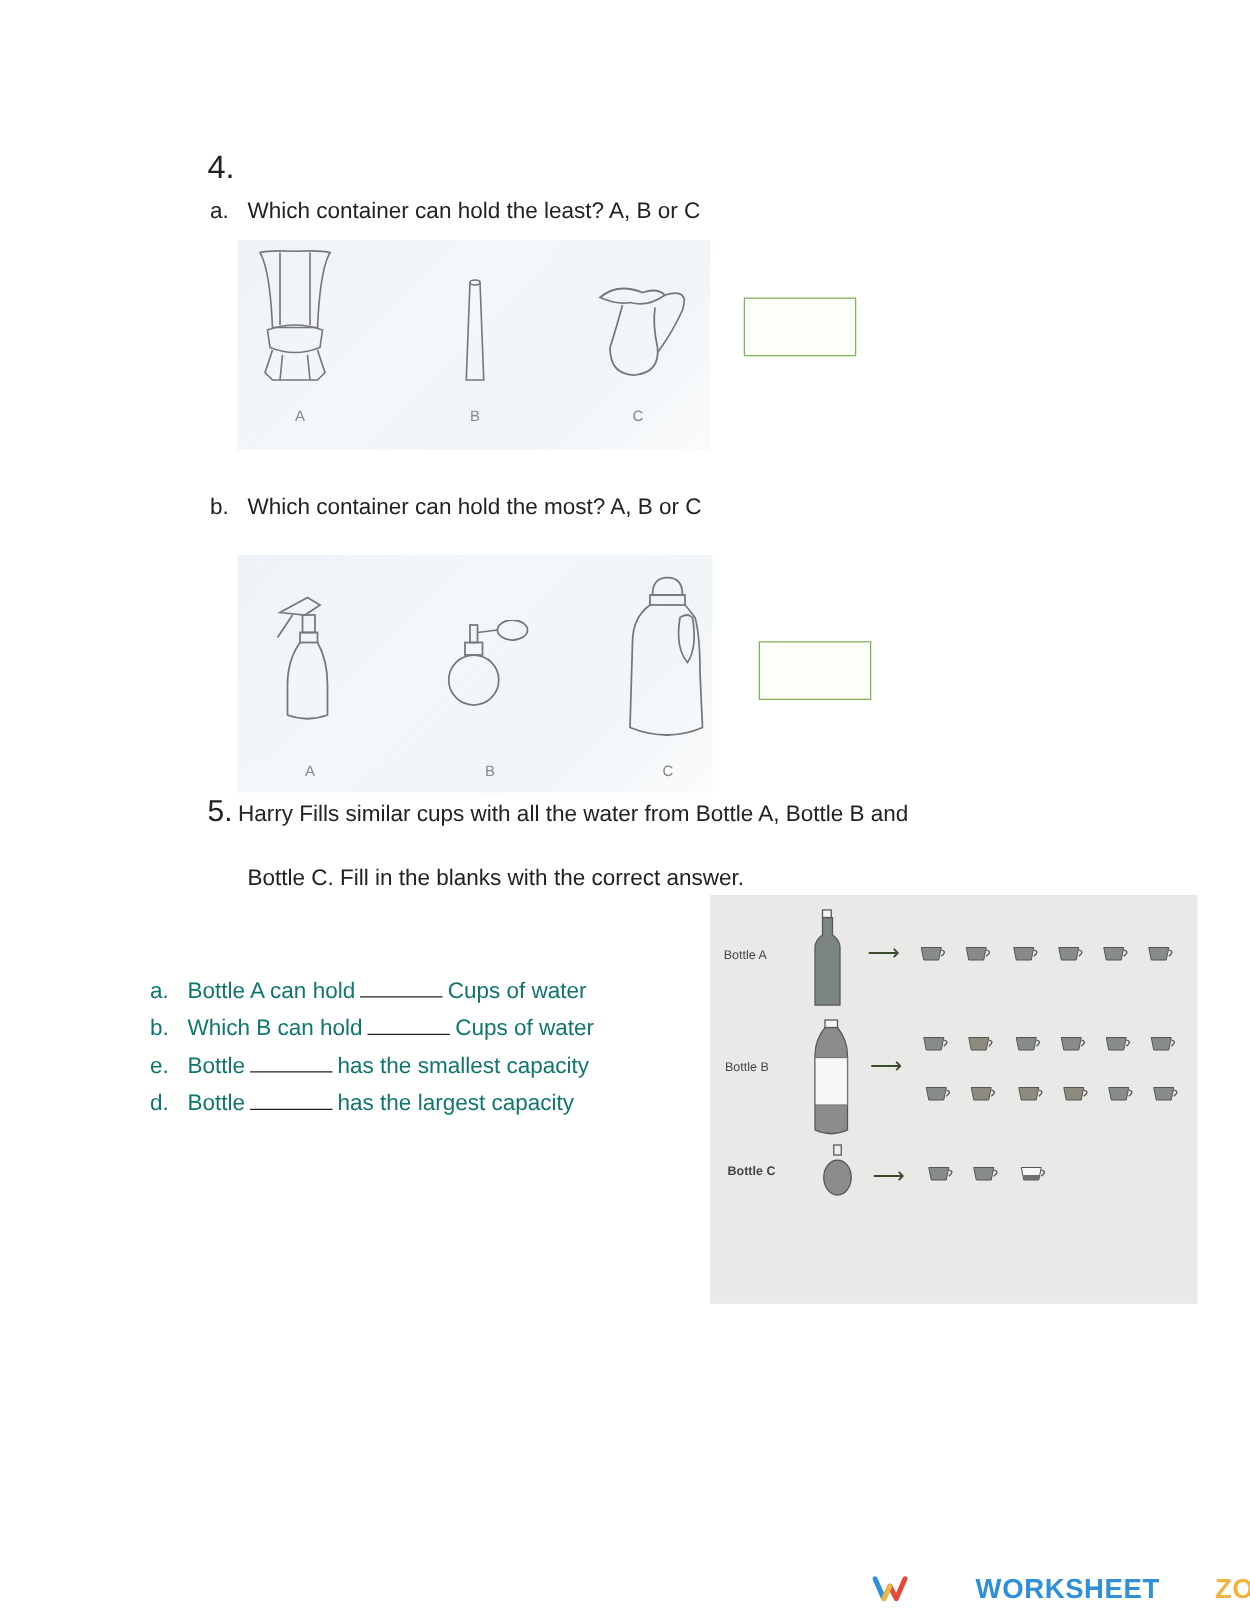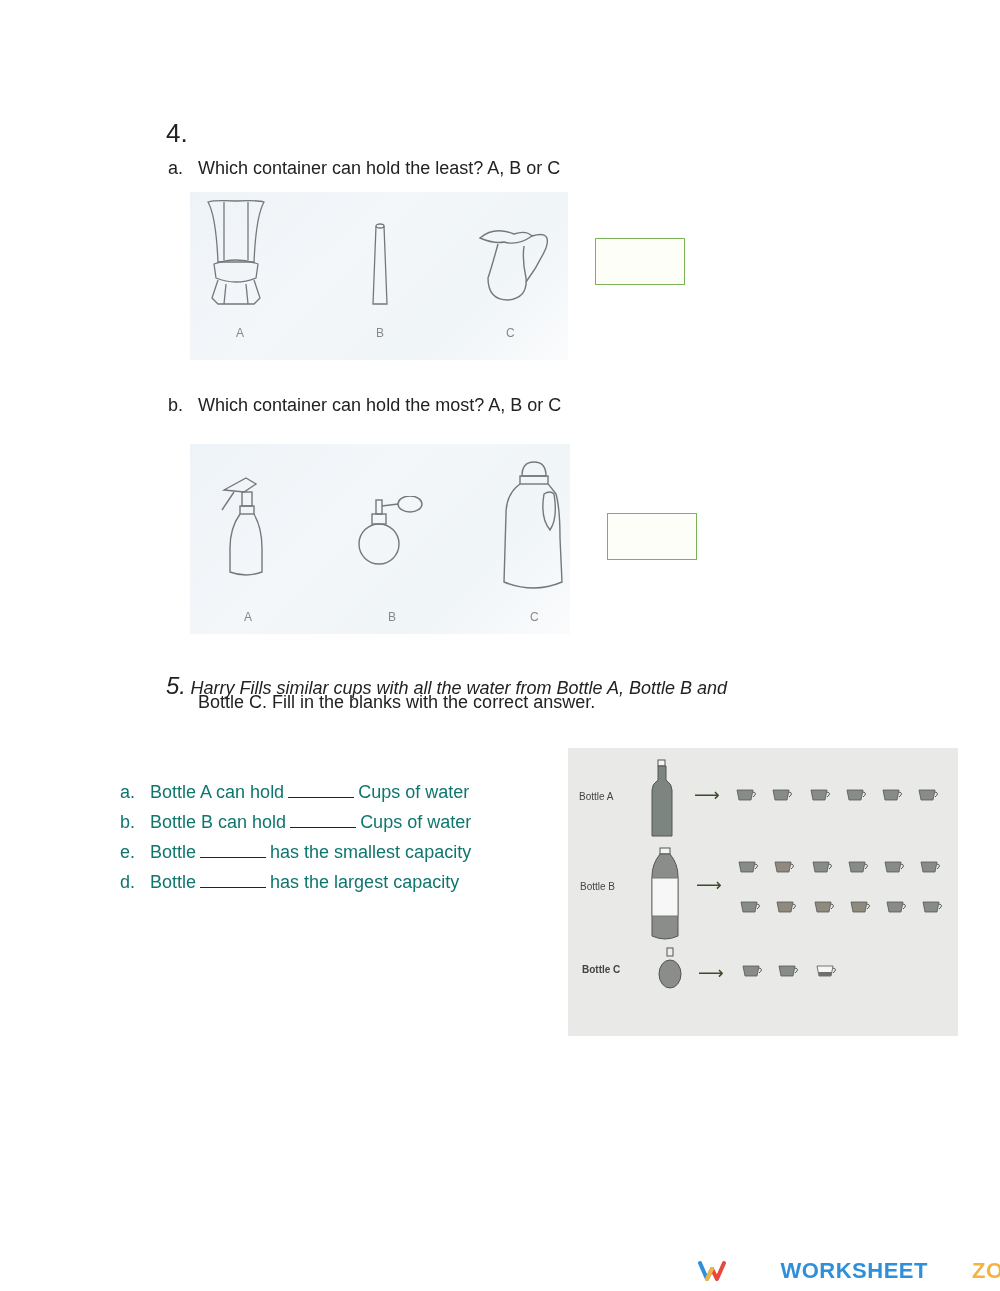--- a/index.html
+++ b/index.html
@@ -98,46 +98,46 @@
       <rect x="20" y="18" width="28" height="8"></rect>
       <path d="M20 26 Q6 36 6 56 L4 124 Q34 136 62 124 L60 80 Q60 50 56 36 Q50 28 48 26"></path>
       <path d="M44 36 Q40 60 50 72 Q58 60 54 36 Q50 32 44 36 Z"></path>
     </g>
   </svg>
   <div class="abs lbl" style="left:340px;top:166px;">C</div>
 </div>
 
 <div class="abs answer-box" style="left:607px;top:513px;width:88px;height:45px;"></div>
 
-<div class="abs" style="left:166px;top:672px;white-space:nowrap;font-style:italic;">
+<div class="abs" style="left:166px;top:636px;white-space:nowrap;">
   <span class="qnum" style="font-size:24px;">5.</span>
   <span class="qtext">Harry Fills similar cups with all the water from Bottle A, Bottle B and</span>
 </div>
 <div class="abs qtext" style="left:198px;top:692px;">Bottle C. Fill in the blanks with the correct answer.</div>
 
 <div class="abs" style="left:120px;top:779px;">
   <div class="line" style="height:30px;">
     <span>a.</span>&nbsp;&nbsp;
     <span>Bottle A can hold</span><span class="blank" style="width:66px;"></span><span>Cups of water</span>
   </div>
   <div class="line" style="height:30px;">
     <span>b.</span>&nbsp;&nbsp;
-    <span>Bottle B can hold</span><span class="blank" style="width:66px;"></span><span>Cups of water</span>
+    <span>Which B can hold</span><span class="blank" style="width:66px;"></span><span>Cups of water</span>
   </div>
   <div class="line" style="height:30px;">
     <span>e.</span>&nbsp;&nbsp;
     <span>Bottle</span><span class="blank" style="width:66px;"></span><span>has the smallest capacity</span>
   </div>
   <div class="line" style="height:30px;">
     <span>d.</span>&nbsp;&nbsp;
     <span>Bottle</span><span class="blank" style="width:66px;"></span><span>has the largest capacity</span>
   </div>
 </div>
 
-<div class="abs photo" style="left:568px;top:748px;width:390px;height:288px;">
+<div class="abs photo" style="left:568px;top:716px;width:390px;height:327px;">
   <div class="abs photo-lbl" style="left:11px;top:43px;">Bottle A</div>
   <svg class="abs" style="left:80px;top:10px;" width="28" height="80" viewBox="0 0 28 80">
     <rect x="10" y="2" width="7" height="6" fill="#f4f4f4" stroke="#555"></rect>
     <path d="M10 8 L10 22 Q4 26 4 32 L4 78 L24 78 L24 32 Q24 26 18 22 L18 8 Z" fill="#7d8580" stroke="#555"></path>
   </svg>
   <div class="arrow" style="left:126px;top:36px;">⟶</div>
 
   <div class="abs photo-lbl" style="left:12px;top:133px;">Bottle B</div>
   <svg class="abs" style="left:80px;top:98px;" width="34" height="96" viewBox="0 0 34 96">
     <rect x="12" y="2" width="10" height="6" fill="#f4f4f4" stroke="#555"></rect>

